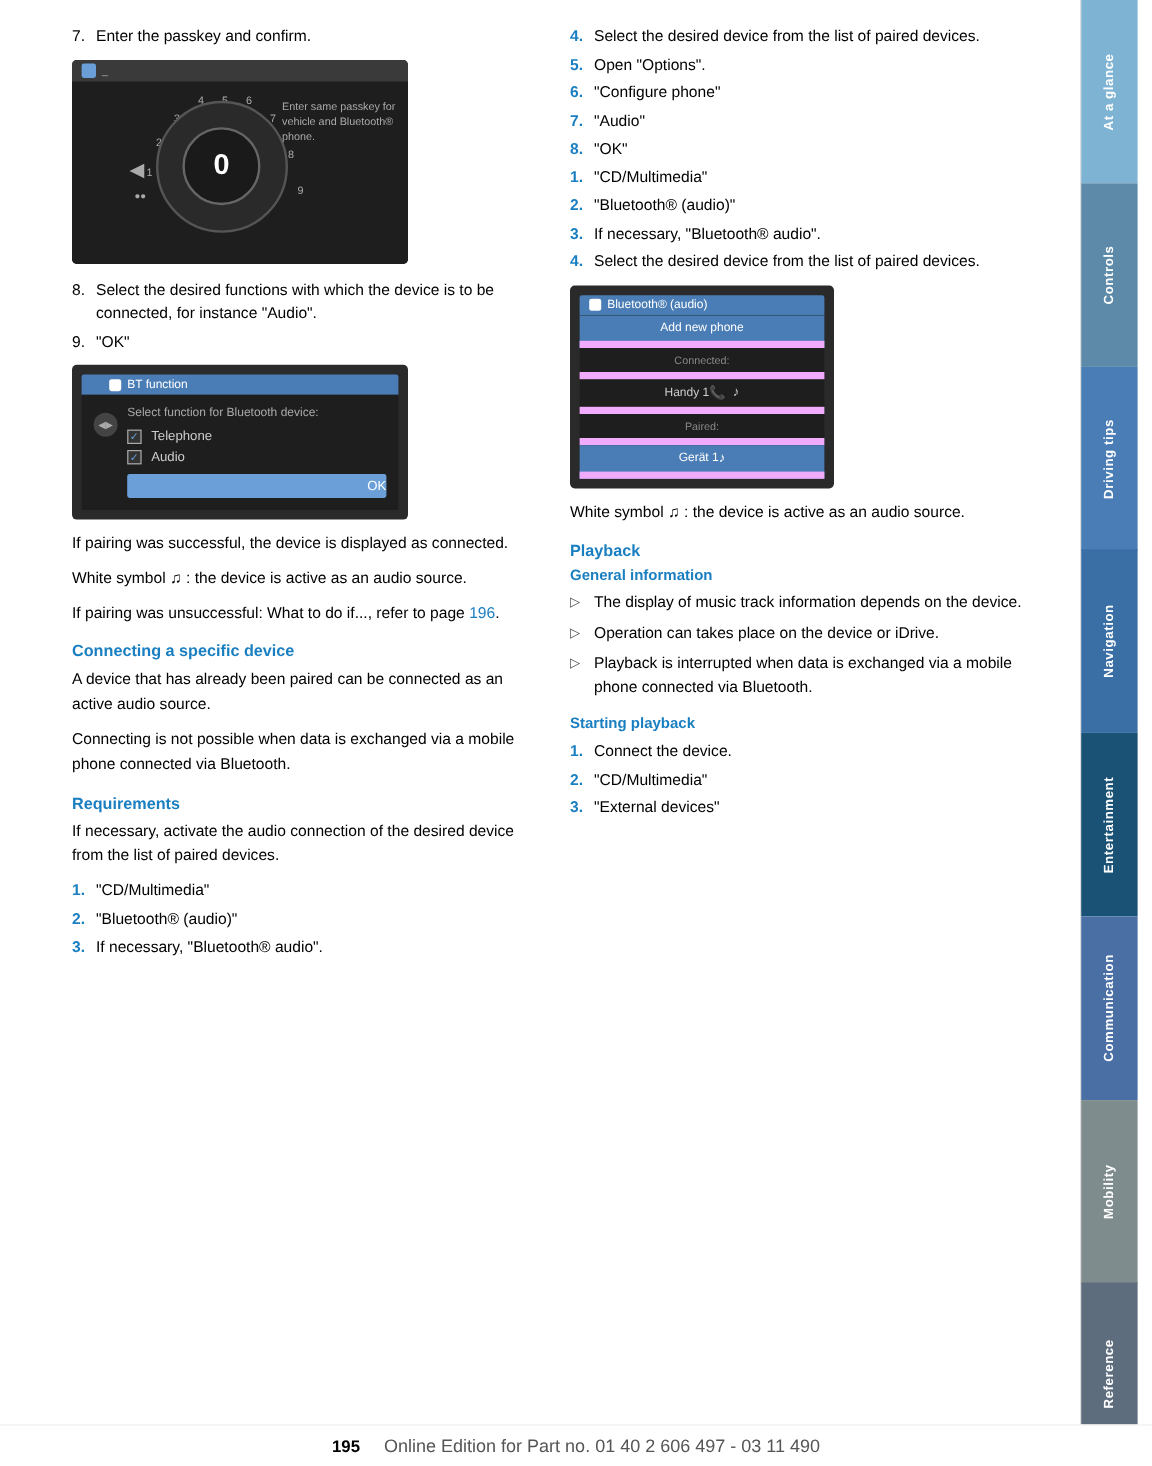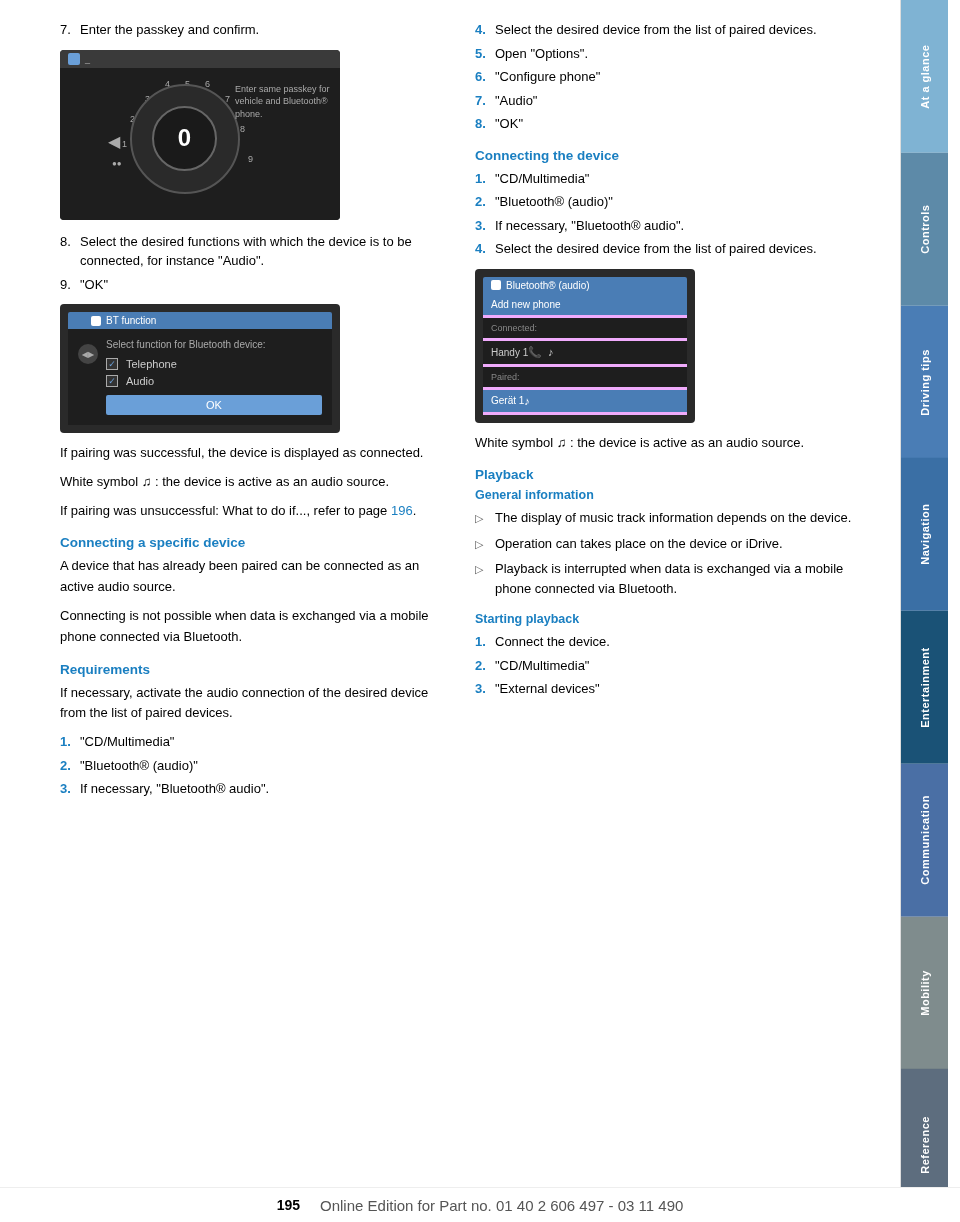--- a/index.html
+++ b/index.html
@@ -163,21 +163,21 @@
       justify-content: center;
     }
     .bt-checkbox.checked::after {
       content: '✓';
       color: #6a9fd8;
       font-size: 9px;
     }
     .bt-ok-btn {
       background: #6a9fd8;
       color: #fff;
-      text-align: center;
+      text-align: right;
       font-size: 11px;
       padding: 4px 0;
       margin-top: 8px;
       border-radius: 2px;
     }
 
     .bluetooth-screen {
       background: #2a2a2a;
       padding: 8px;
       width: 220px;
@@ -194,24 +194,24 @@
       align-items: center;
       gap: 5px;
     }
     .bt2-body {
       background: #1e1e1e;
     }
     .bt2-row {
       padding: 5px 8px;
       color: #ccc;
       font-size: 10px;
-      border-bottom: 3px solid #f0abfc;
-      display: flex;
-      align-items: center;
-      justify-content: flex-start;
+      border-bottom: 6px solid #f0abfc;
+      display: flex;
+      align-items: center;
+      justify-content: center;
     }
     .bt2-row.highlighted {
       background: #4a7db5;
       color: #fff;
     }
     .bt2-row.section-label {
       color: #888;
       font-size: 9px;
     }
 
@@ -394,21 +394,20 @@
       </div>
       <div class="step-line">
         <span class="step-num step-colored">7.</span>
         <span class="step-text">"Audio"</span>
       </div>
       <div class="step-line">
         <span class="step-num step-colored">8.</span>
         <span class="step-text">"OK"</span>
       </div>
 
-      <div class="section-heading">Connecting the device</div>
 
       <div class="step-line">
         <span class="step-num step-colored">1.</span>
         <span class="step-text">"CD/Multimedia"</span>
       </div>
       <div class="step-line">
         <span class="step-num step-colored">2.</span>
         <span class="step-text">"Bluetooth® (audio)"</span>
       </div>
       <div class="step-line">

